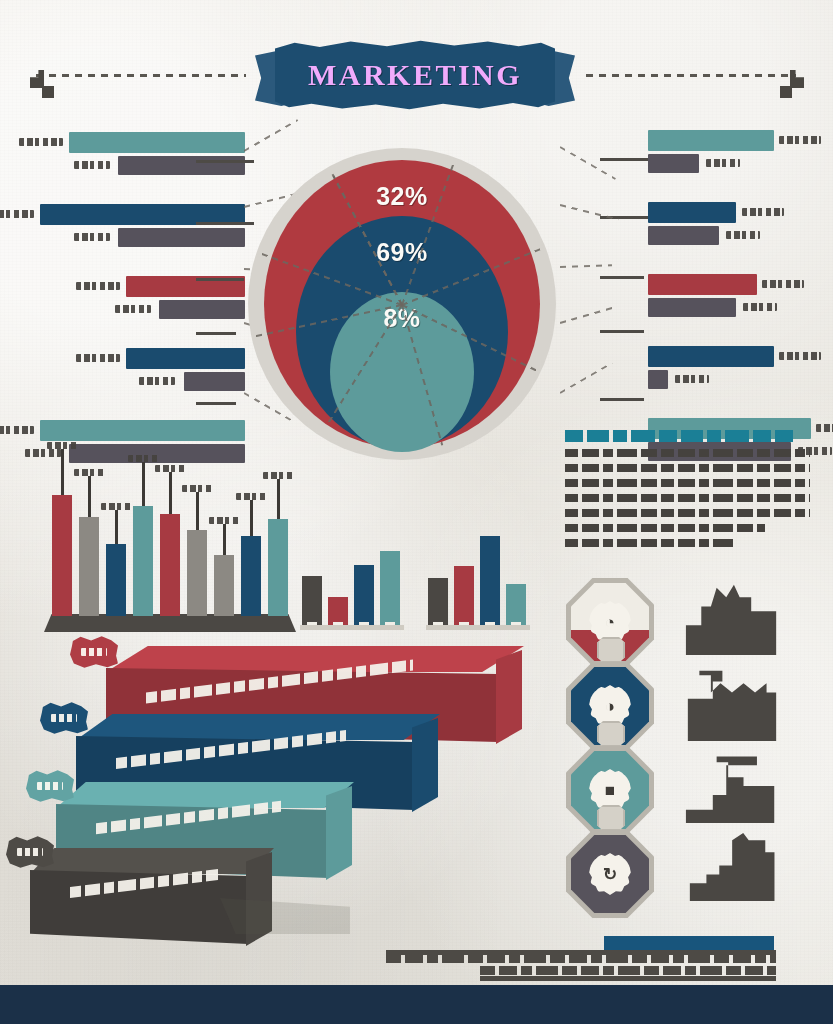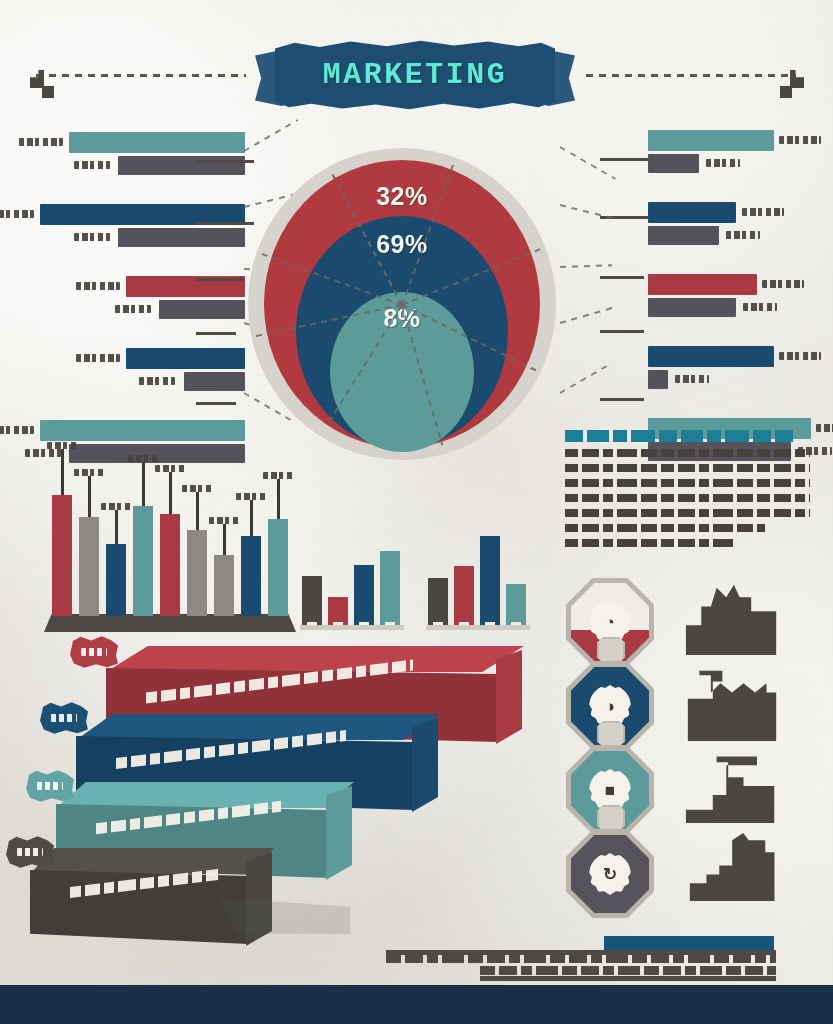--- a/index.html
+++ b/index.html
@@ -38,23 +38,23 @@
   .ribbon-tail.l { left:0; clip-path: polygon(0 10%,60% 0,100% 8%,100% 92%,60% 100%,0 90%,14% 50%); }
   .ribbon-tail.r { right:0; clip-path: polygon(0 8%,40% 0,100% 10%,86% 50%,100% 90%,40% 100%,0 92%); }
   #banner {
     position:absolute; left:20px; top:8px; width:280px; height:70px;
     background:#1d4d70;
     clip-path: polygon(0 12%, 7% 4%, 16% 10%, 27% 2%, 40% 9%, 52% 1%, 64% 8%, 76% 2%, 87% 9%, 95% 4%, 100% 12%,
                        100% 88%, 94% 96%, 85% 90%, 73% 98%, 60% 91%, 48% 99%, 36% 92%, 24% 98%, 13% 91%, 5% 96%, 0 88%);
     display:flex; align-items:center; justify-content:center;
   }
   #banner-title {
-    color:#5eead4; font-size:30px; font-weight:bold; letter-spacing:2.5px;
+    color:#f0abfc; font-size:30px; font-weight:bold; letter-spacing:2.5px;
     text-shadow: 1px 1px 0 rgba(0,0,0,.35);
-    font-family:Liberation Mono, monospace;
+    font-family:Liberation Serif, serif;
   }
   .dash-arm { position:absolute; top:74px; height:3px;
     background: repeating-linear-gradient(90deg,#5a5751 0 7px, transparent 7px 13px); }
   .dash-arm.left { left:36px; width:210px; }
   .dash-arm.right { left:586px; width:210px; }
   .arm-hook { position:absolute; width:14px; height:18px; background:#4a4742; }
   .arm-hook.l { left:30px; top:70px; clip-path:polygon(0 100%,0 40%,60% 40%,60% 0,100% 0,100% 100%); }
   .arm-hook.r { left:790px; top:70px; clip-path:polygon(0 0,40% 0,40% 40%,100% 40%,100% 100%,0 100%); }
   .hook-box { position:absolute; width:12px; height:12px; background:#4a4742; }
   .hook-box.l { left:42px; top:86px; }
@@ -87,21 +87,21 @@
   #ring0 { left:0; top:0; width:308px; height:312px; background:#d6d3cd; }
   #ring1 { left:16px; top:12px; width:276px; height:288px; }
   #ring2 { left:48px; top:68px; width:212px; height:232px; }
   #ring3 { left:82px; top:144px; width:144px; height:160px; }
   #ring4 { left:104px; top:188px; width:100px; height:112px; }
   .ring-label {
     color:#fbfaf6; font-weight:bold; font-size:25px; letter-spacing:.5px;
     text-shadow:1px 1px 0 rgba(0,0,0,.30);
   }
   #ring1 .ring-label { margin-top:22px; }
-  #ring2 .ring-label { margin-top:14px; }
+  #ring2 .ring-label { margin-top:22px; }
   #ring3 .ring-label { margin-top:12px; }
   #ring4 .ring-label { margin-top:12px; }
   .spoke { position:absolute; background: repeating-linear-gradient(90deg,#6b665f 0 6px, transparent 6px 11px);
            height:2px; transform-origin:0 50%; opacity:.85; }
   .dash-conn { position:absolute; height:2px;
     background: repeating-linear-gradient(90deg,#6b665f 0 6px, transparent 6px 12px); opacity:.8; }
 
   
   #barchart { position:absolute; left:44px; top:452px; width:252px; height:180px; }
   #bc-base { position:absolute; left:0; bottom:0; width:252px; height:18px; background:#4b4844;

